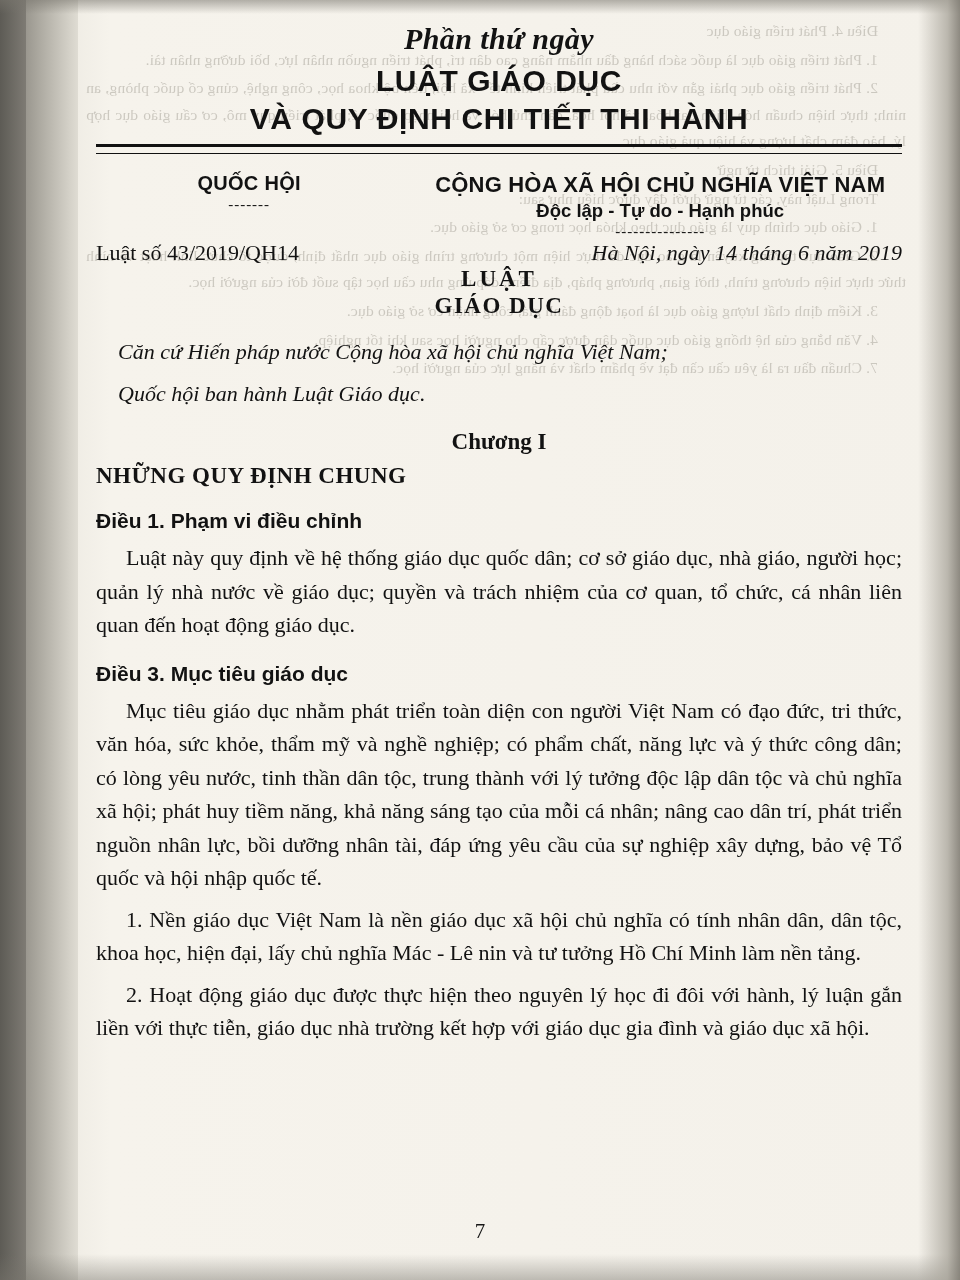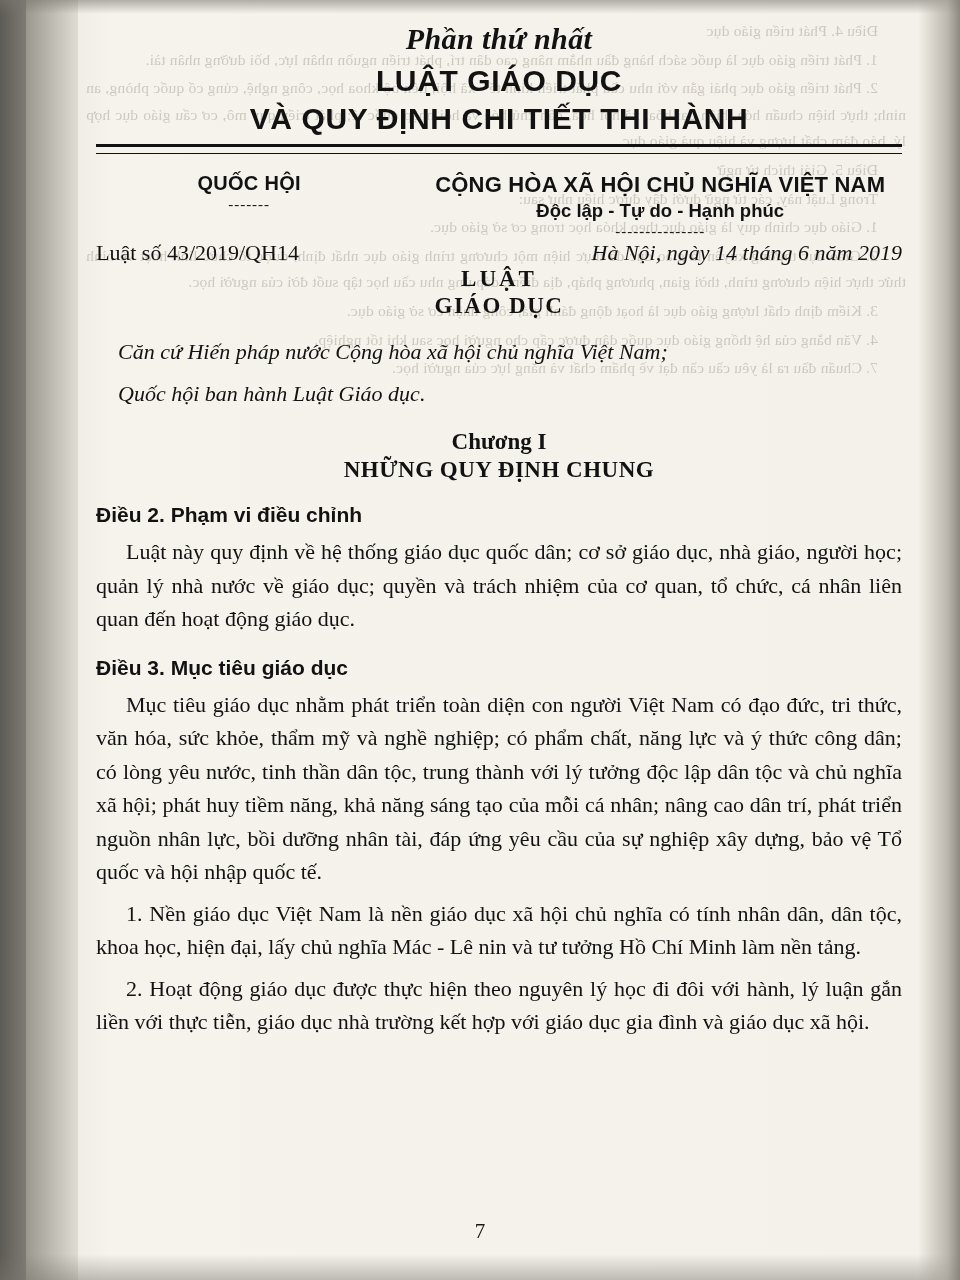--- a/index.html
+++ b/index.html
@@ -169,25 +169,25 @@
   }
   .preamble.second { margin-top: 8px; }
 
   .chapter {
     text-align: center;
     font-size: 23px;
     font-weight: 700;
     margin-top: 18px;
   }
   .chapter-title {
-    text-align: center;
+    text-align: left;
     font-size: 23px;
     font-weight: 700;
     letter-spacing: .5px;
-    margin-top: 2px;
+    margin-top: 8px;
   }
 
   .art-head {
     font-family: "Liberation Sans", sans-serif;
     font-weight: 700;
     font-size: 21px;
     margin-top: 20px;
     margin-bottom: 2px;
   }
   .para {
@@ -225,21 +225,21 @@
     <p>Trong Luật này, các từ ngữ dưới đây được hiểu như sau:</p>
     <p>1. Giáo dục chính quy là giáo dục theo khóa học trong cơ sở giáo dục.</p>
     <p>2. Giáo dục thường xuyên là giáo dục để thực hiện một chương trình giáo dục nhất định, được tổ chức linh hoạt về hình thức thực hiện chương trình, thời gian, phương pháp, địa điểm, đáp ứng nhu cầu học tập suốt đời của người học.</p>
     <p>3. Kiểm định chất lượng giáo dục là hoạt động đánh giá, công nhận cơ sở giáo dục.</p>
     <p>4. Văn bằng của hệ thống giáo dục quốc dân được cấp cho người học sau khi tốt nghiệp.</p>
     <p>7. Chuẩn đầu ra là yêu cầu cần đạt về phẩm chất và năng lực của người học.</p>
   </div>
 
   <div class="content">
 
-    <div class="ttl1">Phần thứ nhất</div>
+    <div class="ttl1">Phần thứ ngày</div>
     <div class="ttl2">LUẬT GIÁO DỤC</div>
     <div class="ttl3">VÀ QUY ĐỊNH CHI TIẾT THI HÀNH</div>
     <hr class="double-rule">
 
     <div class="masthead">
       <div class="mast-left">
         <div class="org">QUỐC HỘI</div>
         <div class="dash-short">-------</div>
       </div>
       <div class="mast-right">
@@ -256,21 +256,21 @@
 
     <div class="law-word">LUẬT</div>
     <div class="law-sub">GIÁO DỤC</div>
 
     <div class="preamble">Căn cứ Hiến pháp nước Cộng hòa xã hội chủ nghĩa Việt Nam;</div>
     <div class="preamble second">Quốc hội ban hành Luật Giáo dục.</div>
 
     <div class="chapter">Chương I</div>
     <div class="chapter-title">NHỮNG QUY ĐỊNH CHUNG</div>
 
-    <div class="art-head">Điều 2. Phạm vi điều chỉnh</div>
+    <div class="art-head">Điều 1. Phạm vi điều chỉnh</div>
     <p class="para">Luật này quy định về hệ thống giáo dục quốc dân; cơ sở giáo dục, nhà giáo, người học; quản lý nhà nước về giáo dục; quyền và trách nhiệm của cơ quan, tổ chức, cá nhân liên quan đến hoạt động giáo dục.</p>
 
     <div class="art-head">Điều 3. Mục tiêu giáo dục</div>
     <p class="para">Mục tiêu giáo dục nhằm phát triển toàn diện con người Việt Nam có đạo đức, tri thức, văn hóa, sức khỏe, thẩm mỹ và nghề nghiệp; có phẩm chất, năng lực và ý thức công dân; có lòng yêu nước, tinh thần dân tộc, trung thành với lý tưởng độc lập dân tộc và chủ nghĩa xã hội; phát huy tiềm năng, khả năng sáng tạo của mỗi cá nhân; nâng cao dân trí, phát triển nguồn nhân lực, bồi dưỡng nhân tài, đáp ứng yêu cầu của sự nghiệp xây dựng, bảo vệ Tổ quốc và hội nhập quốc tế.</p>
 
     <p class="para">1. Nền giáo dục Việt Nam là nền giáo dục xã hội chủ nghĩa có tính nhân dân, dân tộc, khoa học, hiện đại, lấy chủ nghĩa Mác - Lê nin và tư tưởng Hồ Chí Minh làm nền tảng.</p>
     <p class="para">2. Hoạt động giáo dục được thực hiện theo nguyên lý học đi đôi với hành, lý luận gắn liền với thực tiễn, giáo dục nhà trường kết hợp với giáo dục gia đình và giáo dục xã hội.</p>
 
   </div>
 

